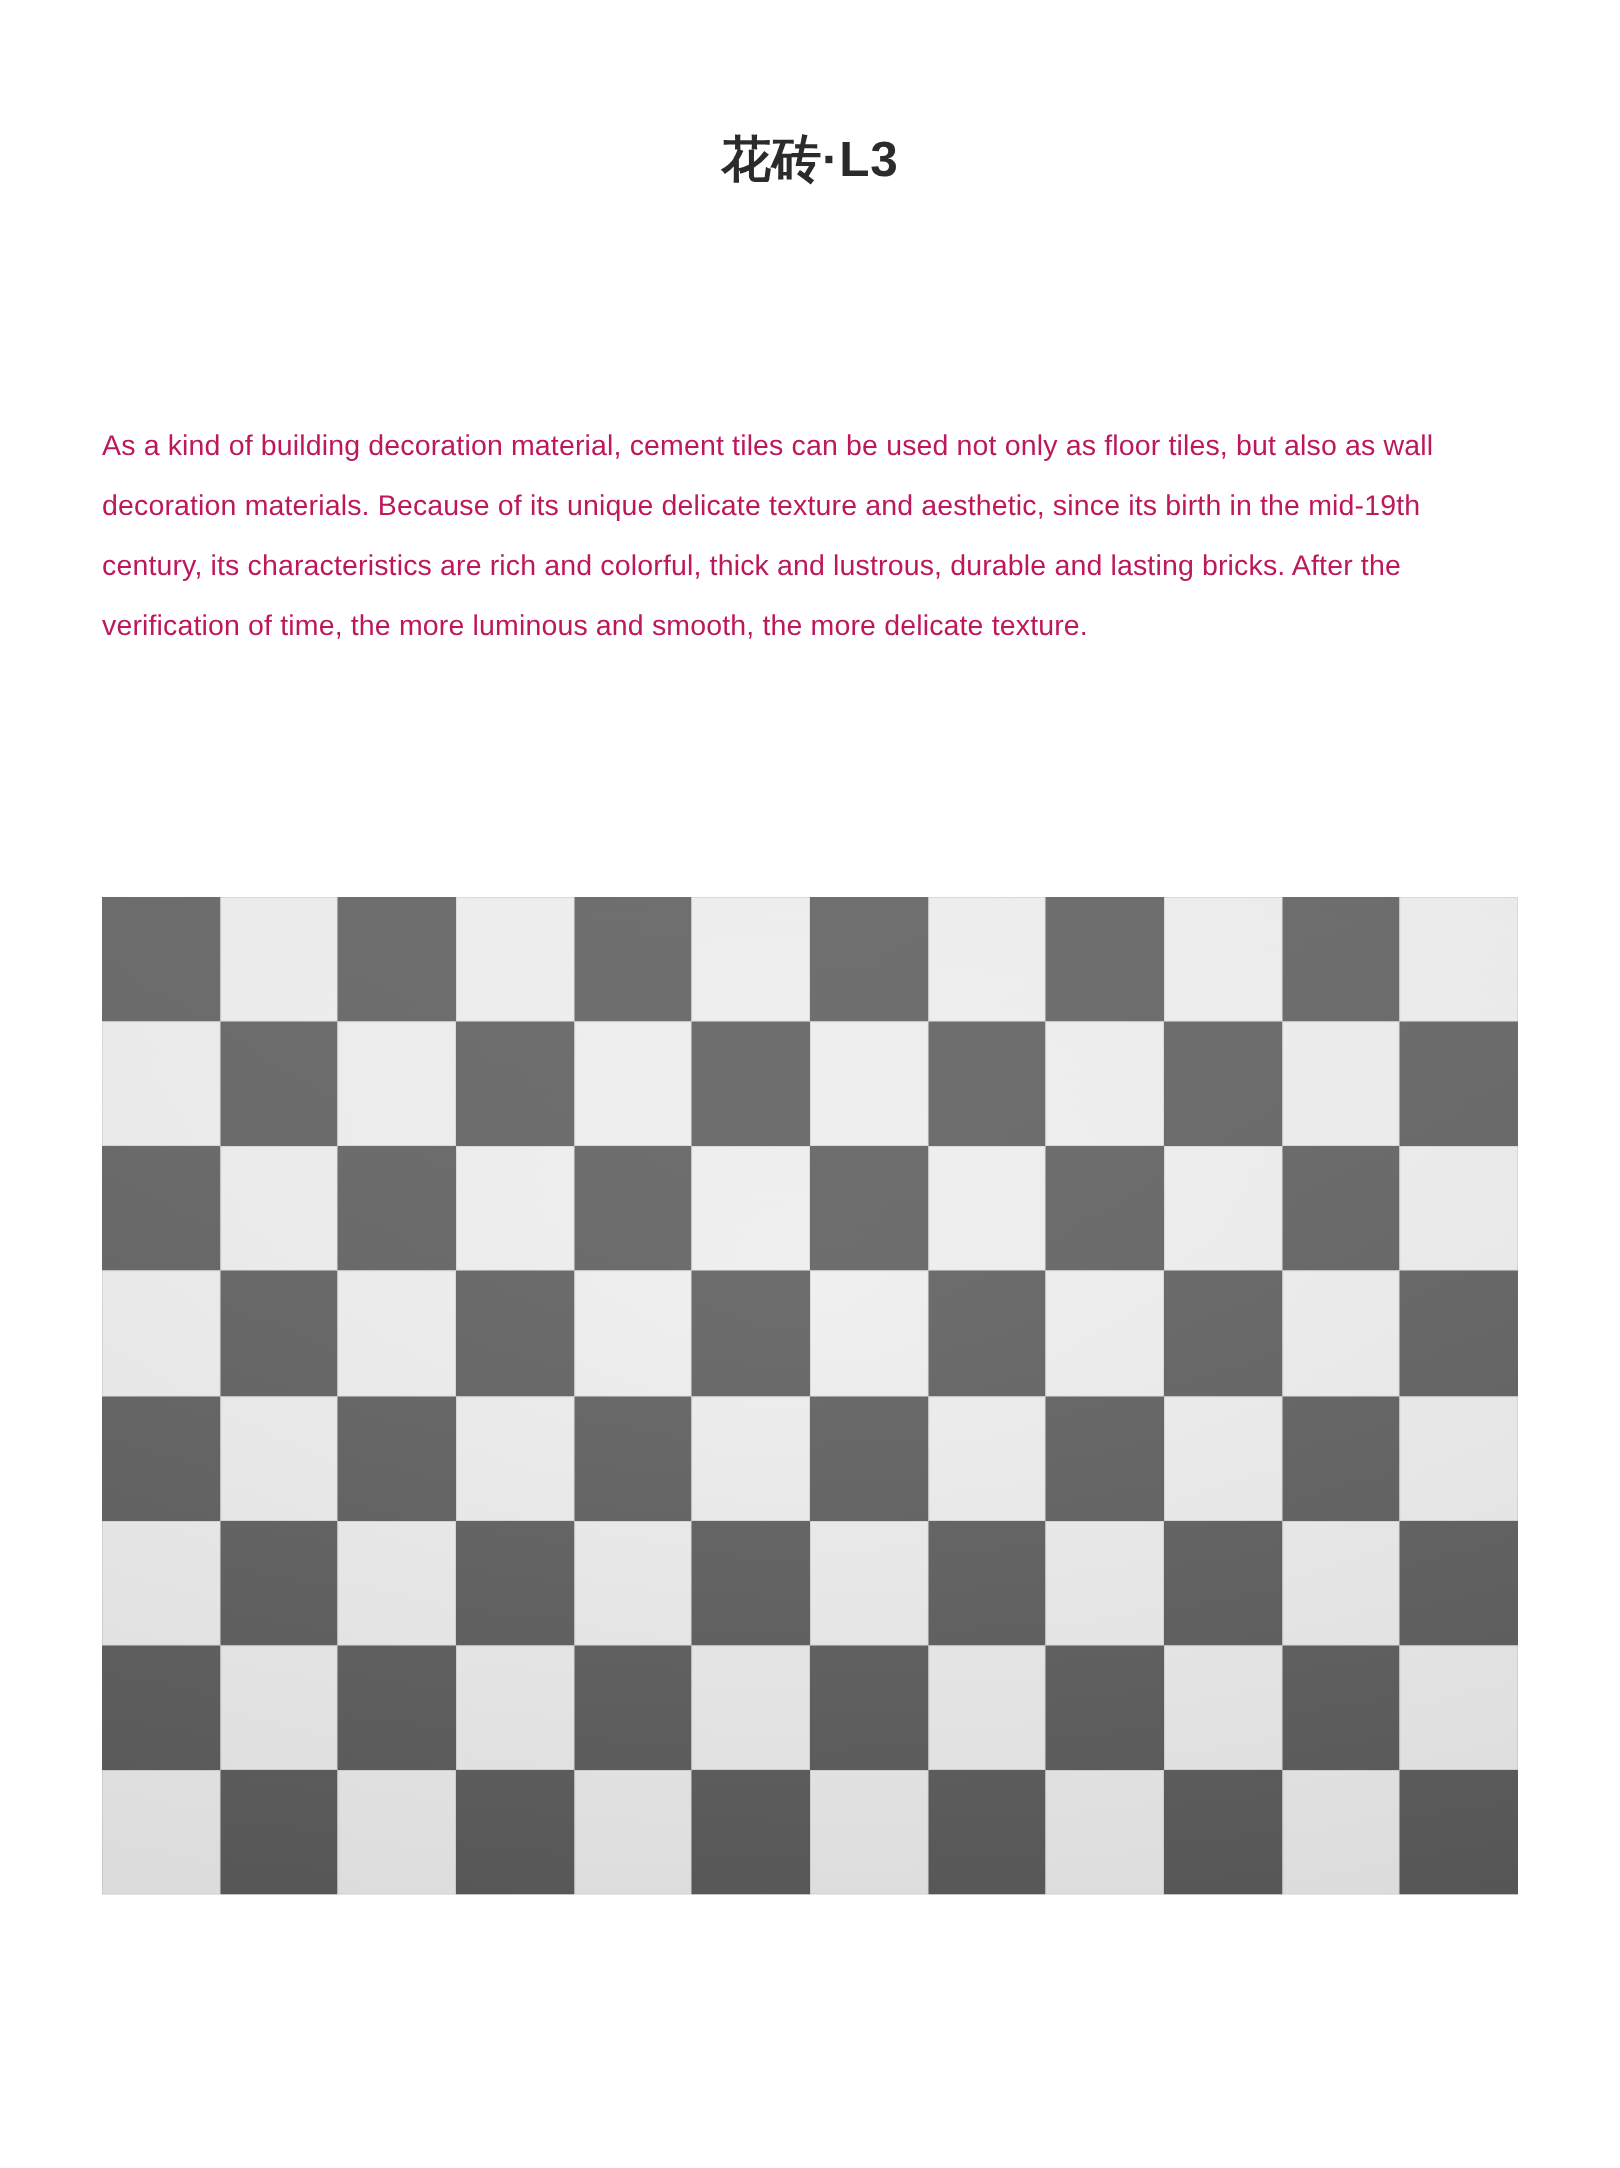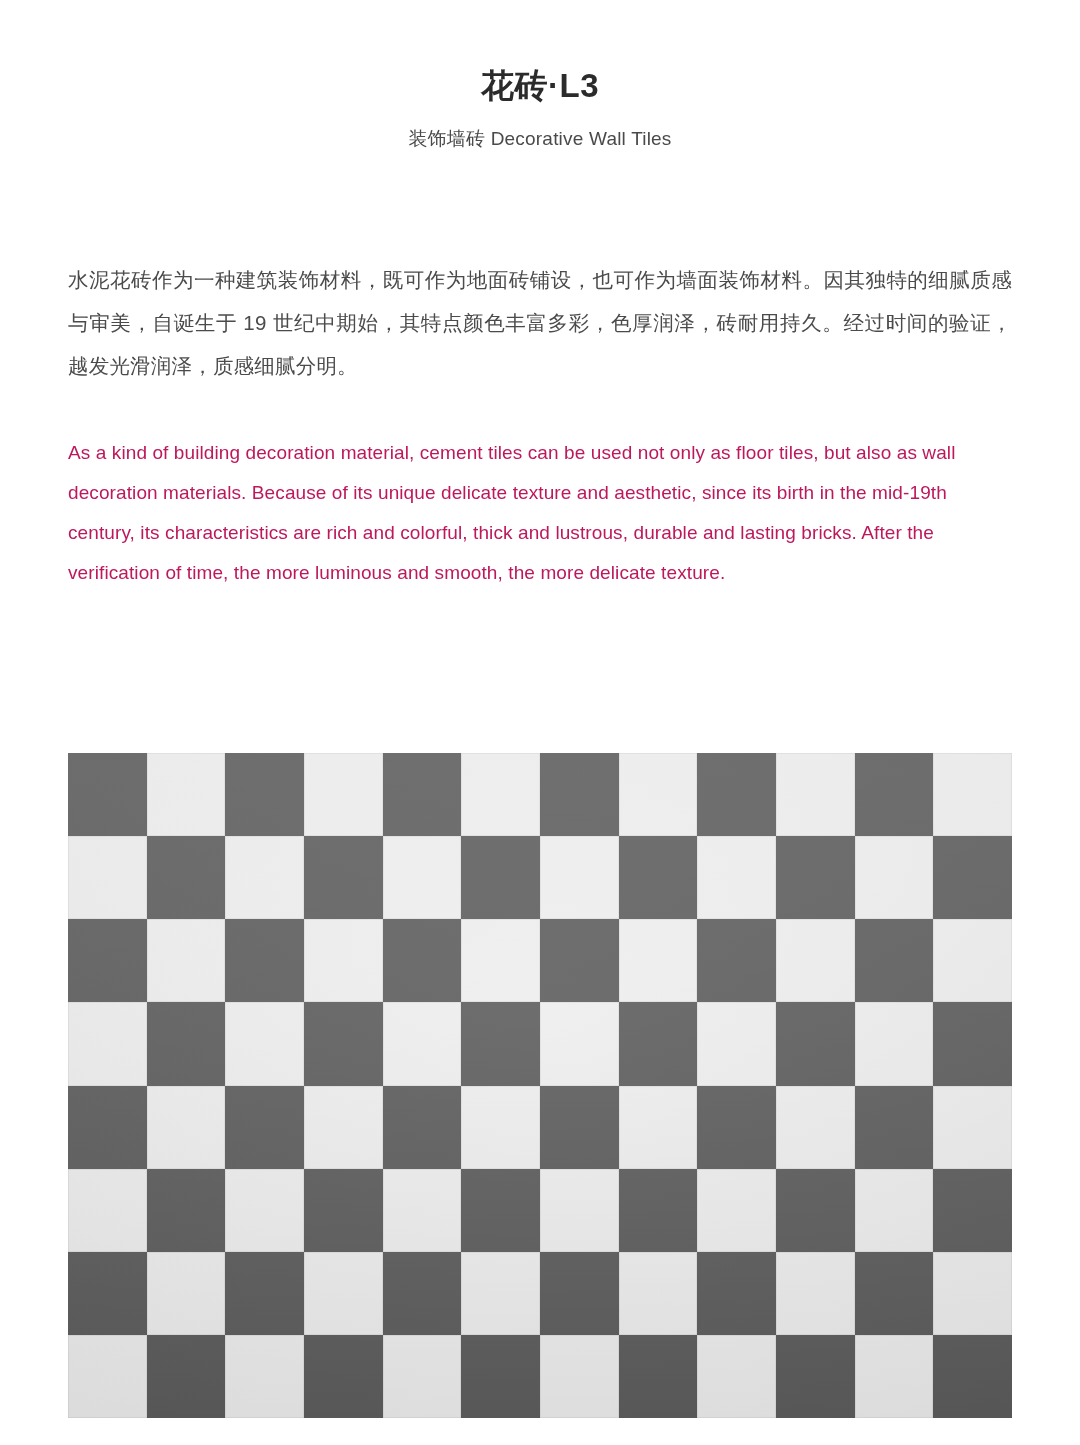--- a/index.html
+++ b/index.html
@@ -17,21 +17,21 @@
   .page {
     width: 1080px;
     min-height: 1445px;
     position: relative;
     overflow: hidden;
     background: #ffffff;
   }
 
   
   .header {
-    padding-top: 66px;
+    padding-top: 86px;
     text-align: center;
   }
   .title {
     font-size: 33px;
     line-height: 40px;
     font-weight: 700;
     color: #2b2b2b;
     letter-spacing: 0.5px;
     margin: 0;
   }
@@ -129,25 +129,23 @@
       radial-gradient(120% 95% at 50% 40%, rgba(255,255,255,0.06) 0%, rgba(0,0,0,0.07) 100%);
   }
 </style>
 </head>
 <body>
 
 <div class="page">
 
   <div class="header">
     <h1 class="title">花砖·L3</h1>
-    <p class="subtitle">装饰墙砖 Decorative Wall Tiles</p>
   </div>
 
   <div class="content">
-    <p class="para-cn">水泥花砖作为一种建筑装饰材料，既可作为地面砖铺设，也可作为墙面装饰材料。因其独特的细腻质感与审美，自诞生于 19 世纪中期始，其特点颜色丰富多彩，色厚润泽，砖耐用持久。经过时间的验证，越发光滑润泽，质感细腻分明。</p>
     <p class="para-en">As a kind of building decoration material, cement tiles can be used not only as floor tiles, but also as wall decoration materials. Because of its unique delicate texture and aesthetic, since its birth in the mid-19th century, its characteristics are rich and colorful, thick and lustrous, durable and lasting bricks. After the verification of time, the more luminous and smooth, the more delicate texture.</p>
   </div>
 
   <div class="photo-wrap">
     <div class="tile-grid" id="tileGrid" style="grid-template-columns: repeat(12, 1fr); grid-template-rows: repeat(8, 1fr); background: rgb(226, 226, 226);">
         <div class="tile" style="--dark: #5c5c5c; background: rgb(242, 242, 242);"></div>
         <div class="tile alt" style="--dark: #5c5c5c; background: rgb(242, 242, 242);"></div>
         <div class="tile" style="--dark: #5c5c5c; background: rgb(242, 242, 242);"></div>
         <div class="tile alt" style="--dark: #5c5c5c; background: rgb(242, 242, 242);"></div>
         <div class="tile" style="--dark: #5c5c5c; background: rgb(242, 242, 242);"></div>

